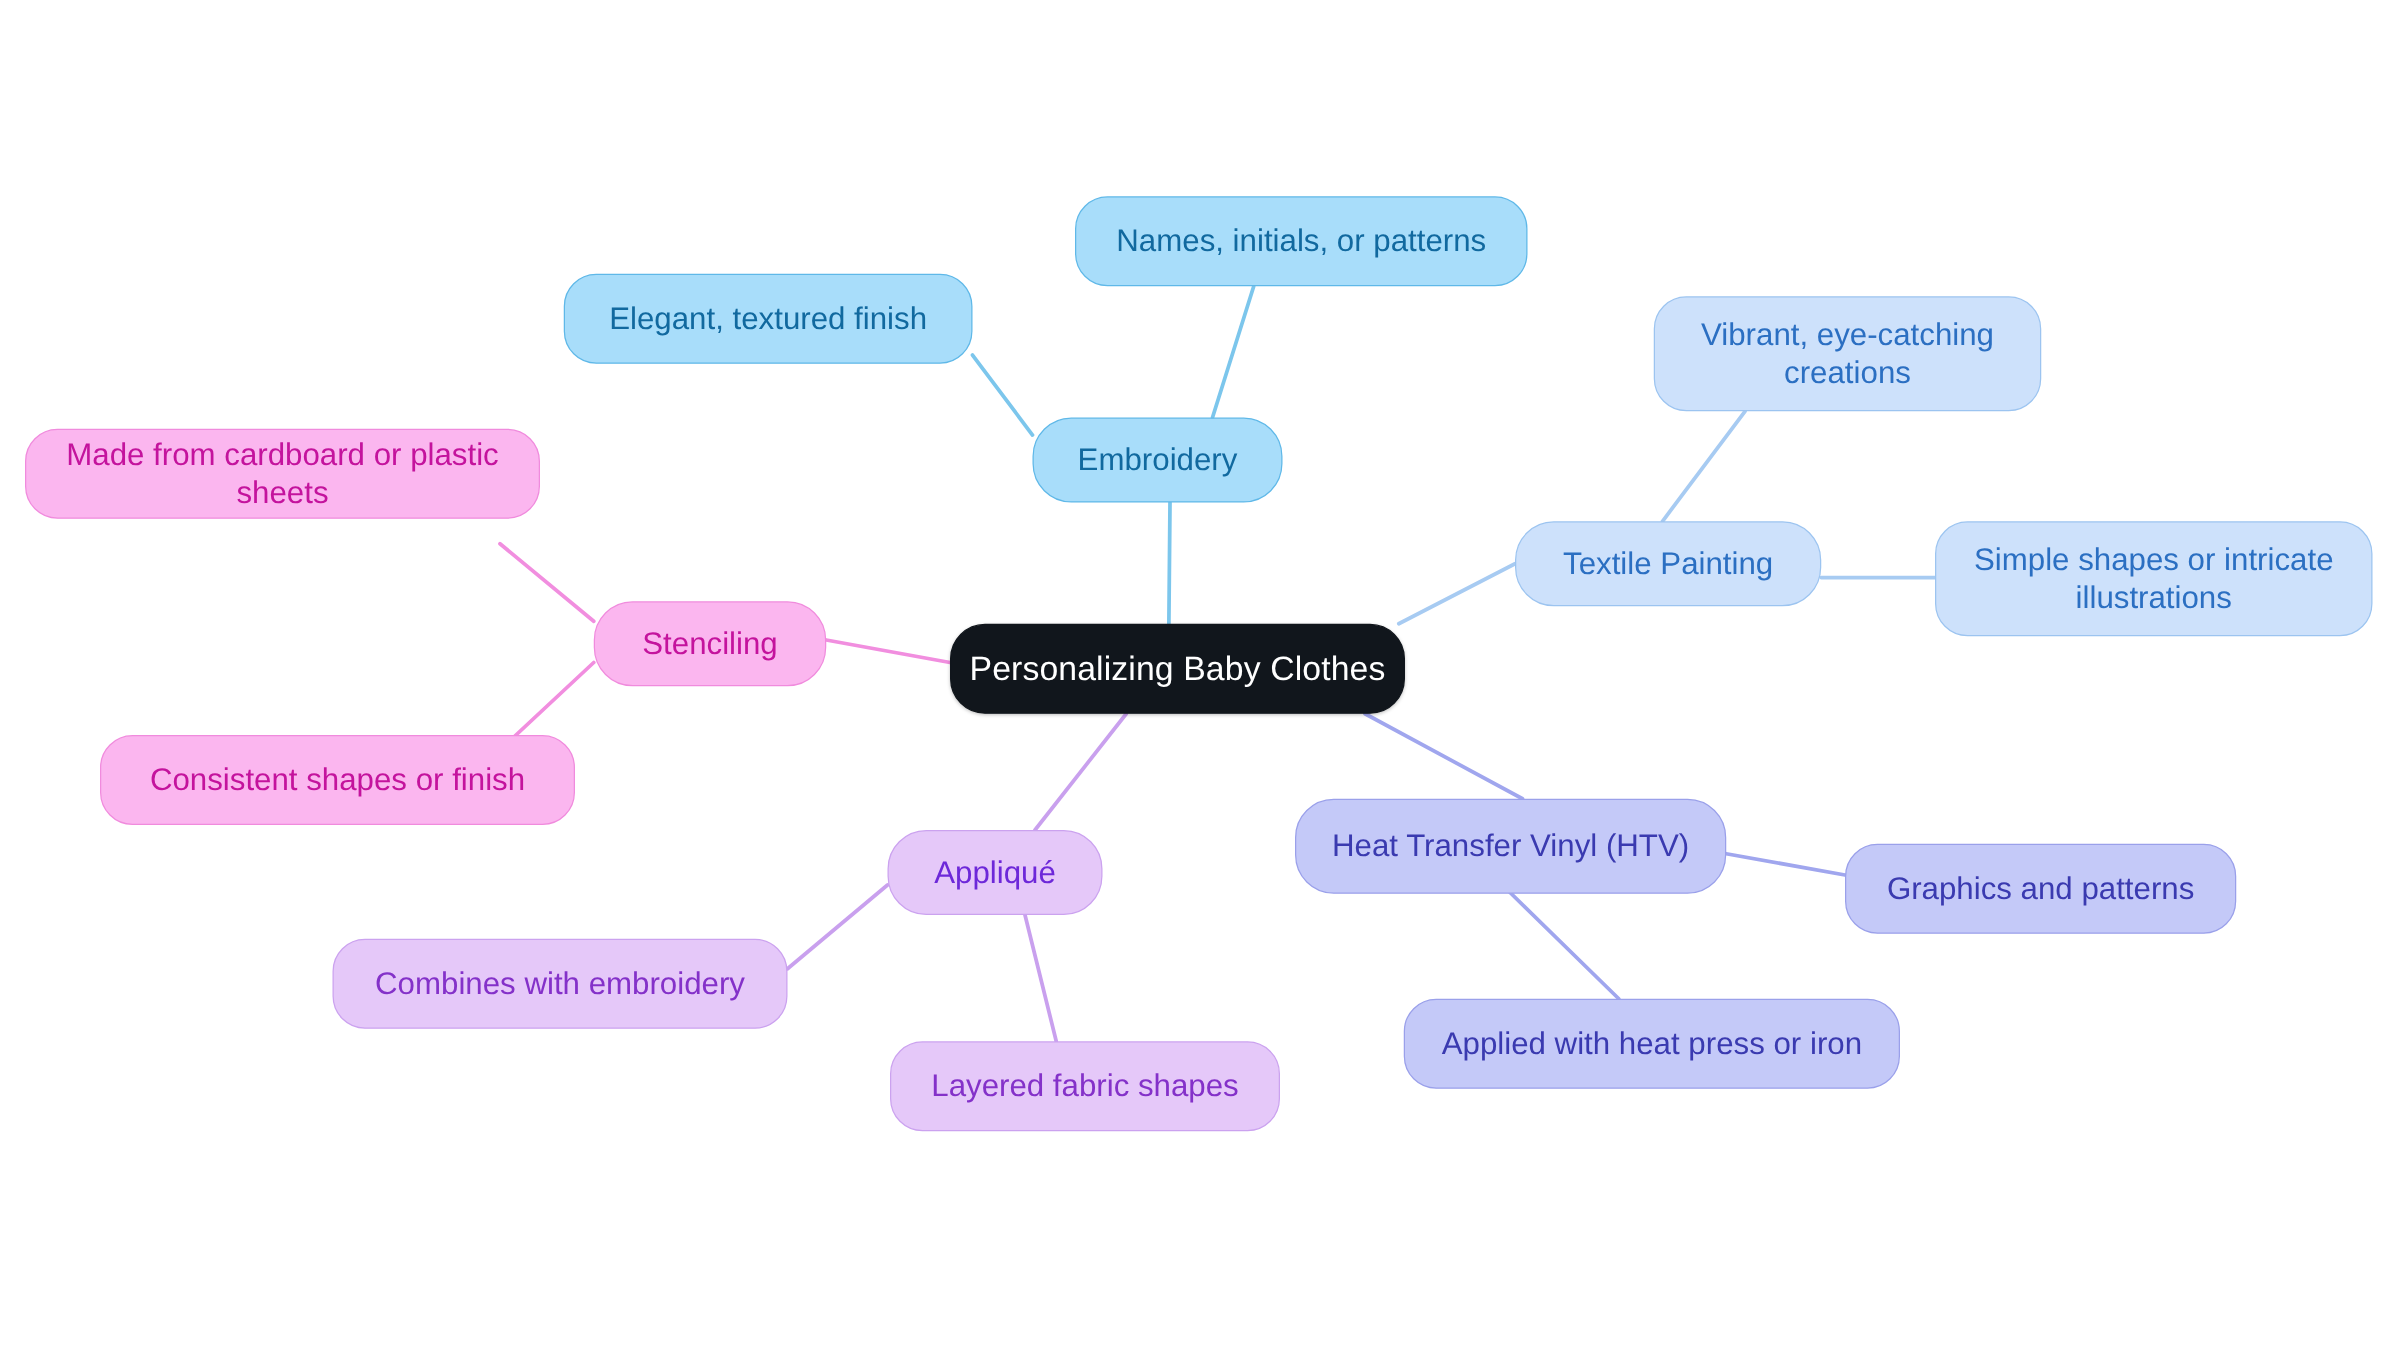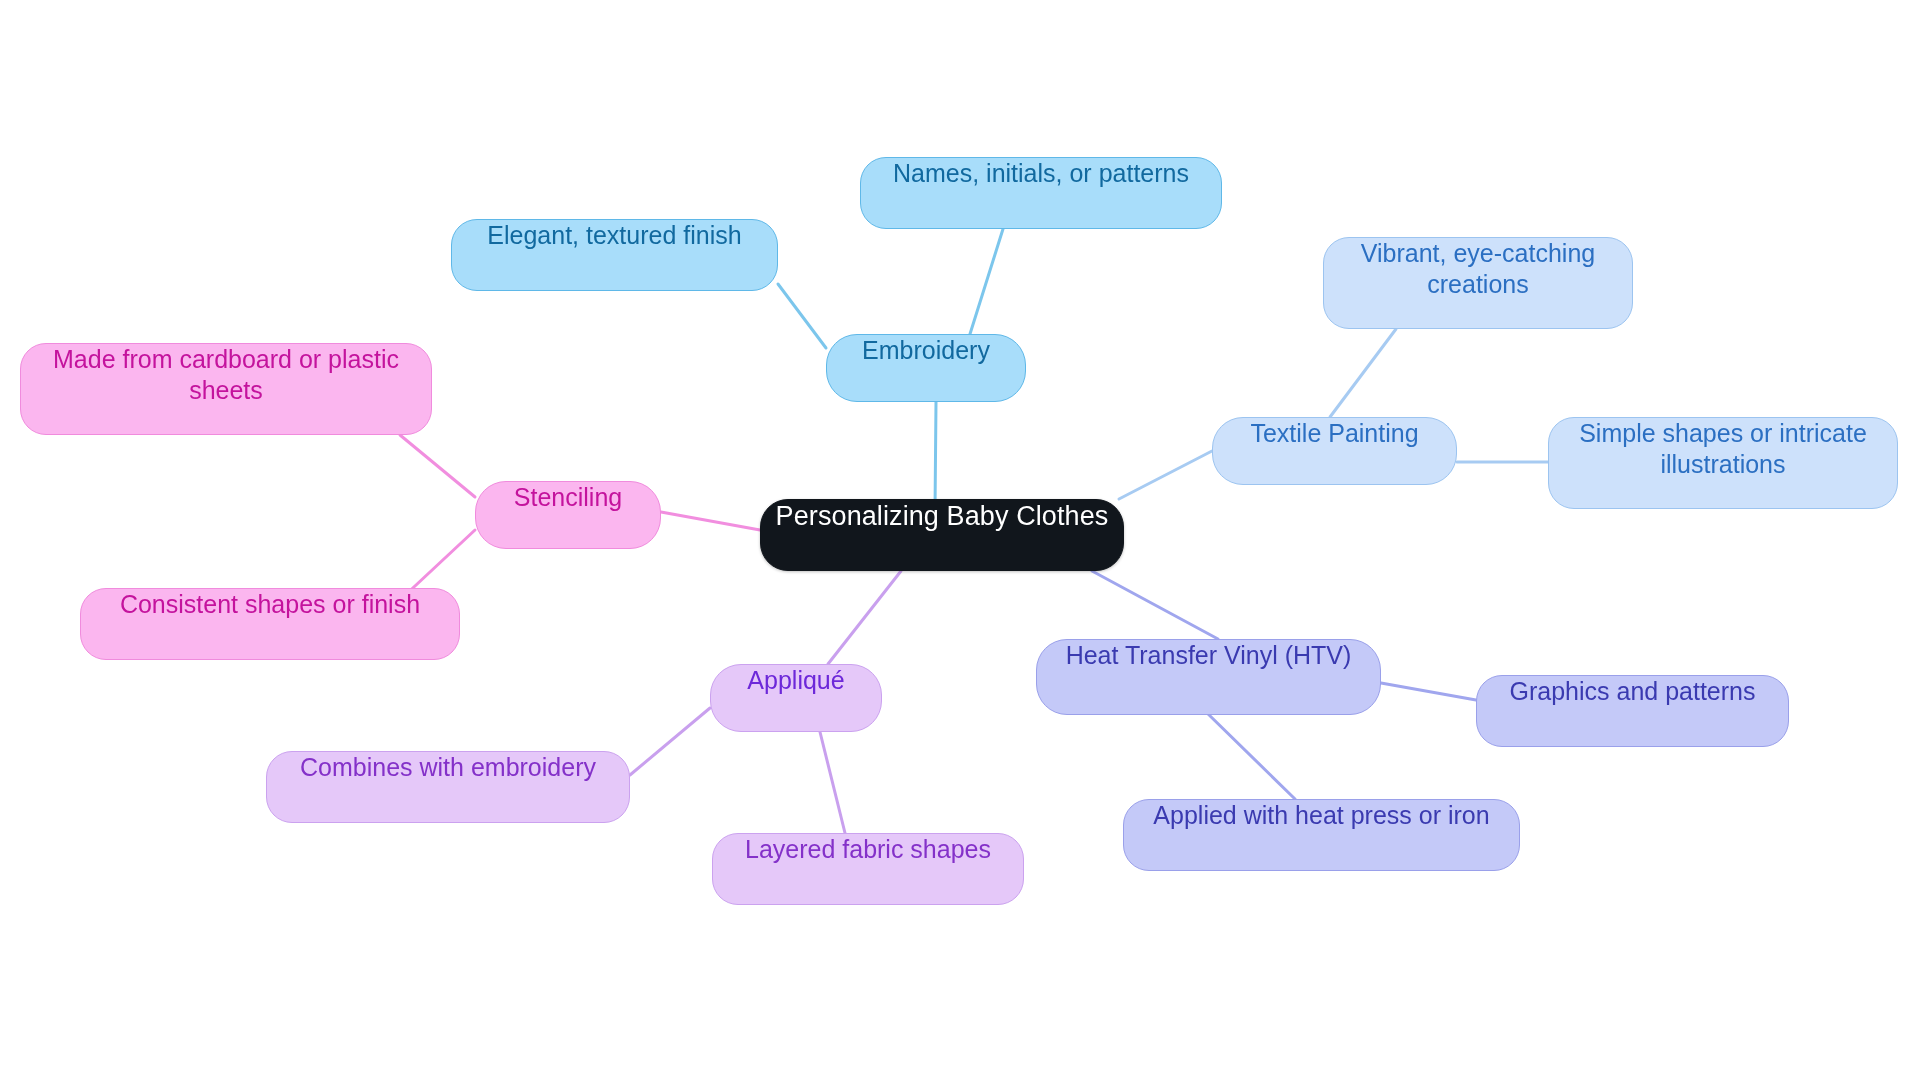--- a/index.html
+++ b/index.html
@@ -23,21 +23,21 @@
     position: absolute;
     left: 0;
     top: 0;
     width: 1920px;
     height: 1083px;
   }
   .node {
     position: absolute;
     box-sizing: border-box;
     display: flex;
-    align-items: flex-start;
+    align-items: center;
     justify-content: center;
     text-align: center;
     border-style: solid;
     border-width: 1.5px;
     line-height: 1.22;
     white-space: pre-line;
     user-select: none;
   }
   .node-root {
     border-radius: 28px;
@@ -85,17 +85,17 @@
 creations</span></div>
       <div class="node node-leaf" style="left: 1548px; top: 417px; width: 350px; height: 92px; background: rgb(205, 225, 251); border-color: rgb(156, 196, 240); color: rgb(43, 111, 194);"><span>Simple shapes or intricate
 illustrations</span></div>
       <div class="node node-branch" style="left: 1036px; top: 639px; width: 345px; height: 76px; background: rgb(196, 201, 248); border-color: rgb(154, 160, 234); color: rgb(58, 58, 176);"><span>Heat Transfer Vinyl (HTV)</span></div>
       <div class="node node-leaf" style="left: 1476px; top: 675px; width: 313px; height: 72px; background: rgb(196, 201, 248); border-color: rgb(154, 160, 234); color: rgb(58, 58, 176);"><span>Graphics and patterns</span></div>
       <div class="node node-leaf" style="left: 1123px; top: 799px; width: 397px; height: 72px; background: rgb(196, 201, 248); border-color: rgb(154, 160, 234); color: rgb(58, 58, 176);"><span>Applied with heat press or iron</span></div>
       <div class="node node-branch" style="left: 710px; top: 664px; width: 172px; height: 68px; background: rgb(229, 200, 249); border-color: rgb(203, 162, 239); color: #6d28d9;"><span>Appliqué</span></div>
       <div class="node node-leaf" style="left: 266px; top: 751px; width: 364px; height: 72px; background: rgb(229, 200, 249); border-color: rgb(203, 162, 239); color: rgb(132, 49, 201);"><span>Combines with embroidery</span></div>
       <div class="node node-leaf" style="left: 712px; top: 833px; width: 312px; height: 72px; background: rgb(229, 200, 249); border-color: rgb(203, 162, 239); color: rgb(132, 49, 201);"><span>Layered fabric shapes</span></div>
       <div class="node node-branch" style="left: 475px; top: 481px; width: 186px; height: 68px; background: rgb(251, 182, 239); border-color: rgb(240, 139, 221); color: rgb(196, 19, 157);"><span>Stenciling</span></div>
-      <div class="node node-leaf" style="left: 20px; top: 343px; width: 412px; height: 92px; background: rgb(251, 182, 239); border-color: rgb(240, 139, 221); color: rgb(196, 19, 157);"><span>Made from cardboard or plastic
+      <div class="node node-leaf" style="left: 20px; top: 343px; width: 412px; height: 72px; background: rgb(251, 182, 239); border-color: rgb(240, 139, 221); color: rgb(196, 19, 157);"><span>Made from cardboard or plastic
 sheets</span></div>
       <div class="node node-leaf" style="left: 80px; top: 588px; width: 380px; height: 72px; background: rgb(251, 182, 239); border-color: rgb(240, 139, 221); color: rgb(196, 19, 157);"><span>Consistent shapes or finish</span></div>
     </div>
 </div>
 
 </body></html>

